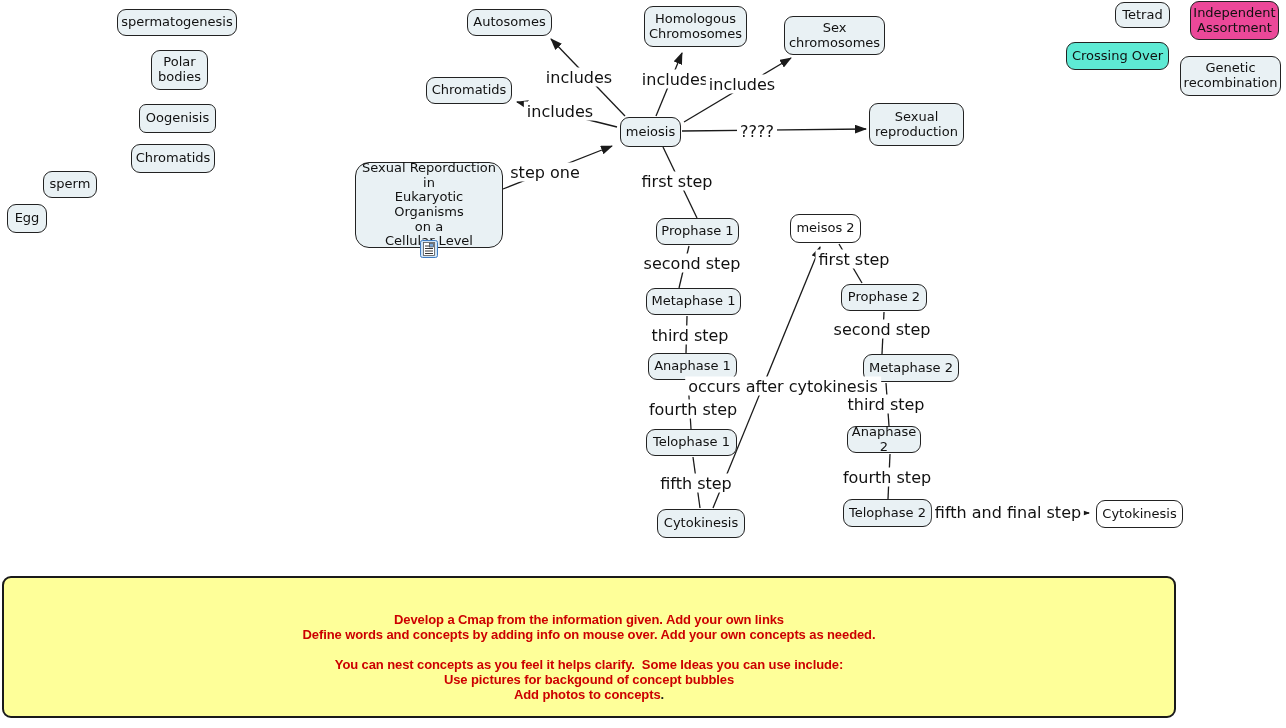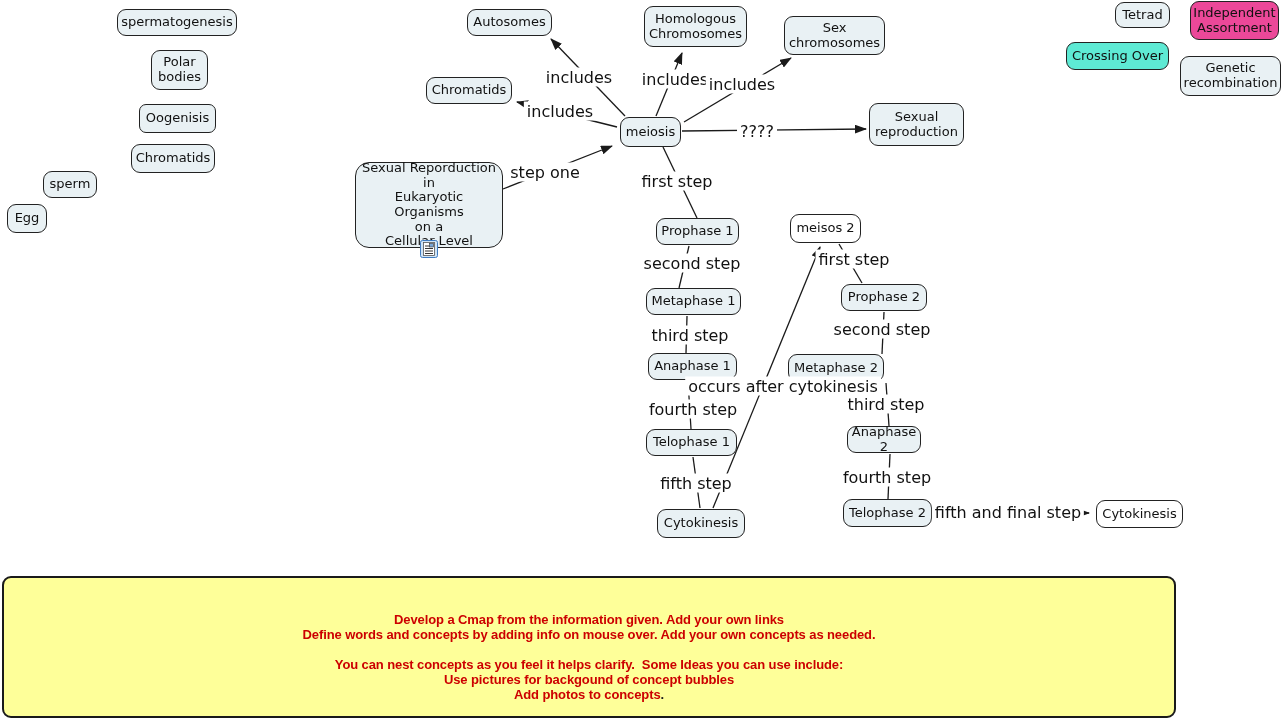--- a/index.html
+++ b/index.html
@@ -95,21 +95,21 @@
 Eukaryotic Organisms
 on a
 Cellular Level</div>
       <div class="node" style="left: 656px; top: 218px; width: 83px; height: 27px; background: rgb(233, 241, 244); border-color: rgb(34, 34, 34);">Prophase 1</div>
       <div class="node" style="left: 646px; top: 288px; width: 95px; height: 27px; background: rgb(233, 241, 244); border-color: rgb(34, 34, 34);">Metaphase 1</div>
       <div class="node" style="left: 648px; top: 353px; width: 89px; height: 27px; background: rgb(233, 241, 244); border-color: rgb(34, 34, 34);">Anaphase 1</div>
       <div class="node" style="left: 646px; top: 429px; width: 91px; height: 27px; background: rgb(233, 241, 244); border-color: rgb(34, 34, 34);">Telophase 1</div>
       <div class="node" style="left: 657px; top: 509px; width: 88px; height: 29px; background: rgb(233, 241, 244); border-color: rgb(34, 34, 34);">Cytokinesis</div>
       <div class="node" style="left: 790px; top: 214px; width: 71px; height: 29px; background: rgb(255, 255, 255); border-color: rgb(34, 34, 34);">meisos 2</div>
       <div class="node" style="left: 841px; top: 284px; width: 86px; height: 27px; background: rgb(233, 241, 244); border-color: rgb(34, 34, 34);">Prophase 2</div>
-      <div class="node" style="left: 788px; top: 354px; width: 96px; height: 28px; background: rgb(233, 241, 244); border-color: rgb(34, 34, 34);">Metaphase 2</div>
+      <div class="node" style="left: 863px; top: 354px; width: 96px; height: 28px; background: rgb(233, 241, 244); border-color: rgb(34, 34, 34);">Metaphase 2</div>
       <div class="node" style="left: 847px; top: 426px; width: 74px; height: 27px; background: rgb(233, 241, 244); border-color: rgb(34, 34, 34);">Anaphase 2</div>
       <div class="node" style="left: 843px; top: 499px; width: 89px; height: 28px; background: rgb(233, 241, 244); border-color: rgb(34, 34, 34); text-align: right;">Telophase 2</div>
       <div class="node" style="left: 1096px; top: 500px; width: 87px; height: 28px; background: rgb(255, 255, 255); border-color: rgb(34, 34, 34);">Cytokinesis</div>
     </div>
   <div id="labels">
       <div class="link-label" style="left: 579px; top: 77px;">includes</div>
       <div class="link-label" style="left: 675px; top: 79px;">includes</div>
       <div class="link-label" style="left: 742px; top: 84px;">includes</div>
       <div class="link-label" style="left: 560px; top: 111px;">includes</div>
       <div class="link-label" style="left: 757px; top: 131px;">????</div>

